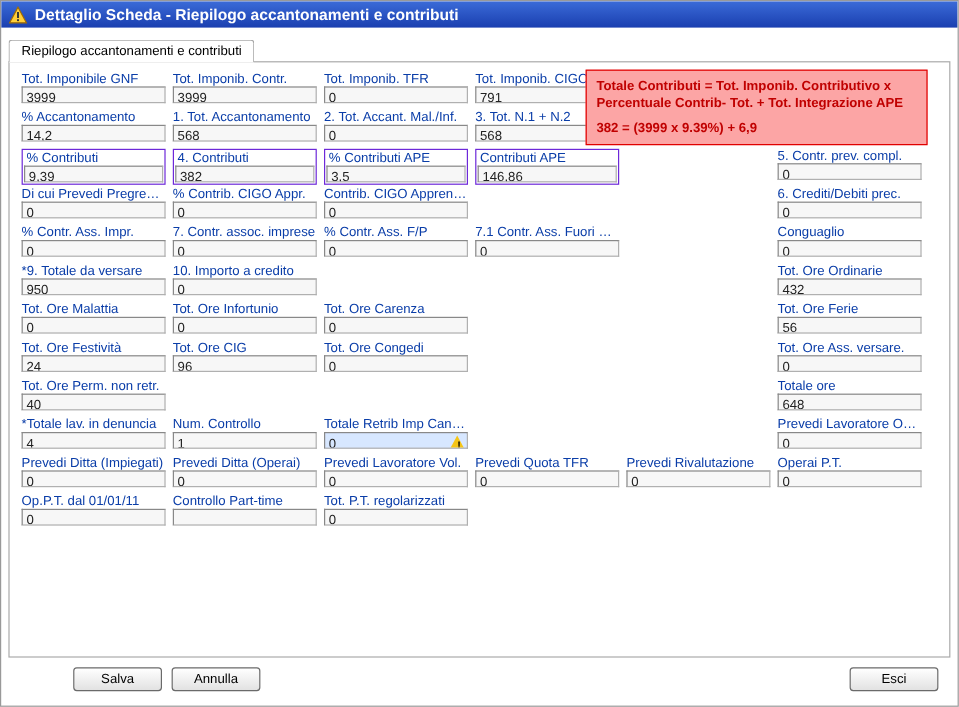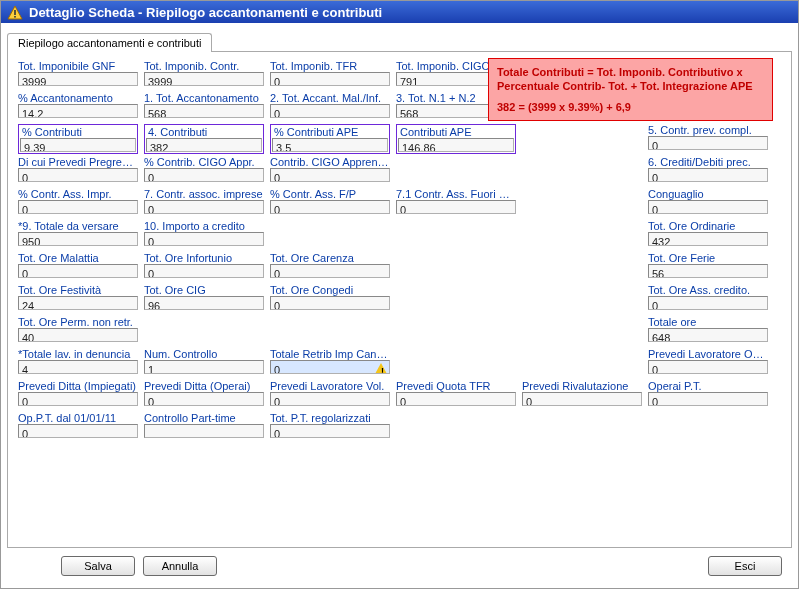--- a/index.html
+++ b/index.html
@@ -317,21 +317,21 @@
           <div class="lbl">Tot. Ore CIG</div>
           <div class="val">96</div>
         </div>
         <div class="cell">
           <div class="lbl">Tot. Ore Congedi</div>
           <div class="val">0</div>
         </div>
         <div></div>
         <div></div>
         <div class="cell">
-          <div class="lbl">Tot. Ore Ass. credito.</div>
+          <div class="lbl">Tot. Ore Ass. versare.</div>
           <div class="val">0</div>
         </div>
         <div class="cell">
           <div class="lbl">Tot. Ore Perm. non retr.</div>
           <div class="val">40</div>
         </div>
         <div></div>
         <div></div>
         <div></div>
         <div></div>

